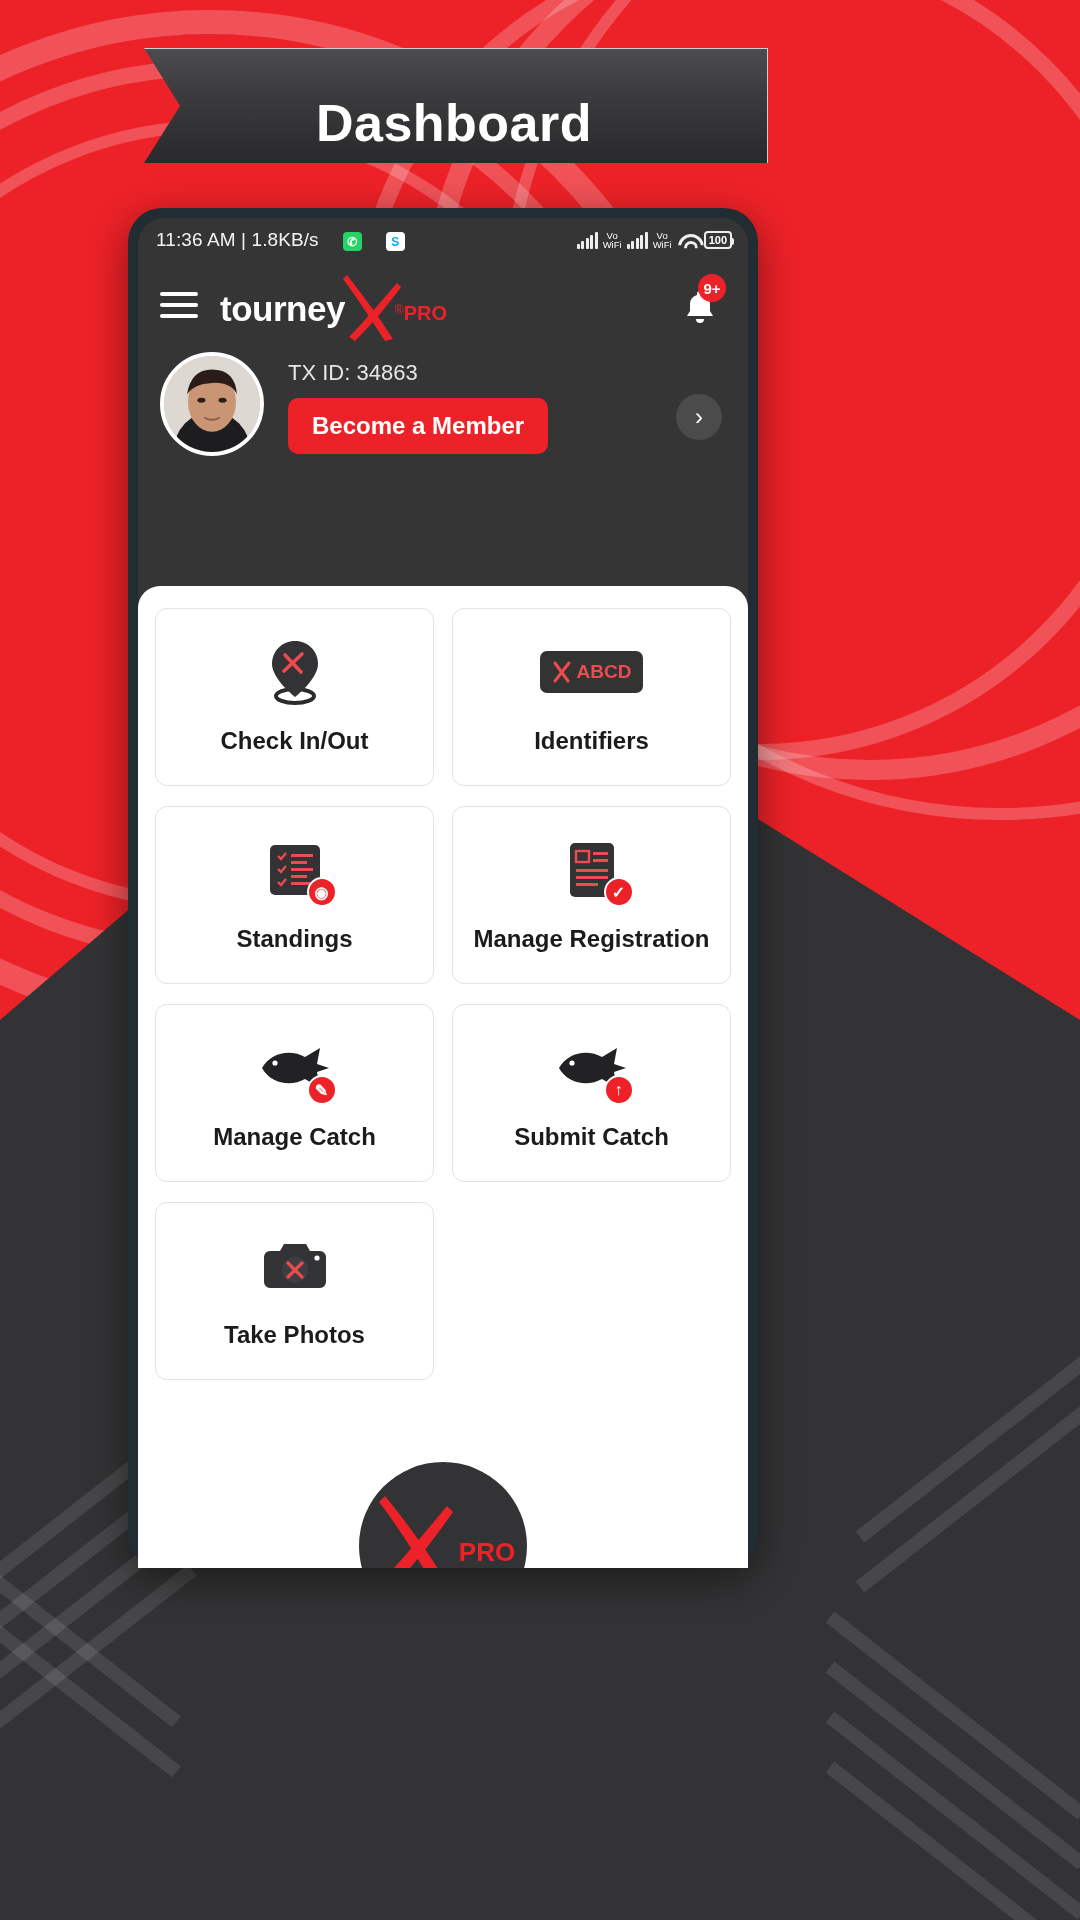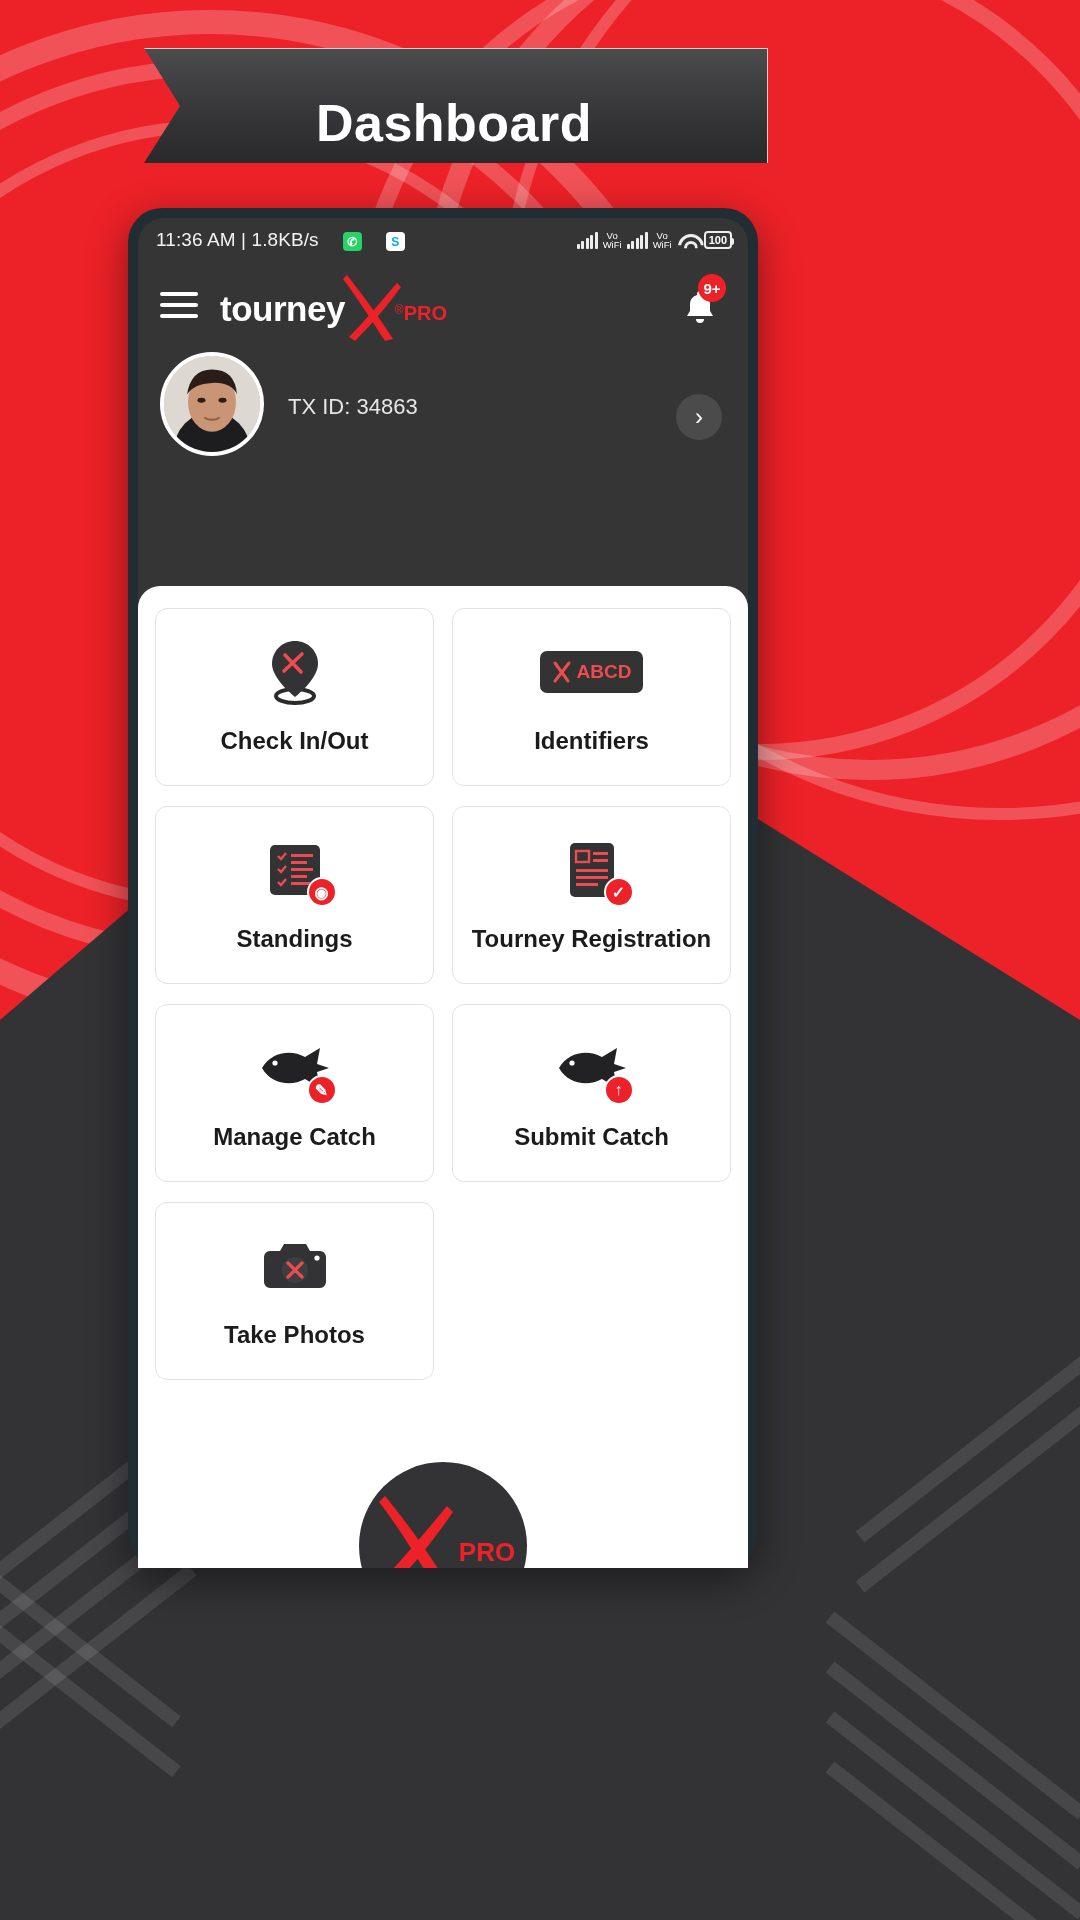--- a/index.html
+++ b/index.html
@@ -316,20 +316,21 @@
         <ellipse cx="50" cy="100" rx="40" ry="42" fill="#1d1d1f"></ellipse>
         <ellipse cx="50" cy="48" rx="25" ry="31" fill="#c99575"></ellipse>
         <path d="M24 40 q4 -26 26 -26 q24 0 26 26 q-6 -13 -26 -12 q-19 1 -26 12z" fill="#2a1d17"></path>
         <ellipse cx="39" cy="46" rx="4.2" ry="2.6" fill="#2b1d15"></ellipse>
         <ellipse cx="61" cy="46" rx="4.2" ry="2.6" fill="#2b1d15"></ellipse>
         <path d="M42 64 q8 5 16 0" stroke="#8c5c44" stroke-width="2" fill="none"></path>
       </svg>
     </div>
     <div class="pinfo">
       <div class="pid">TX ID: 34863</div>
+      <button class="member-btn">Become a Member</button>
     </div>
     <div class="chevron">›</div>
   </div>
 
   <div class="panel">
     <div class="grid">
 
       <div class="tile">
         <div class="tile-icon">
           <svg width="60" height="66" viewBox="0 0 60 66">
@@ -377,21 +378,21 @@
             <rect x="5" y="3" width="44" height="54" rx="5" fill="#333335"></rect>
             <rect x="11" y="11" width="13" height="11" fill="none" stroke="#ED4B4F" stroke-width="2.4"></rect>
             <rect x="28" y="12" width="15" height="3" fill="#ED4B4F"></rect>
             <rect x="28" y="19" width="15" height="3" fill="#ED4B4F"></rect>
             <rect x="11" y="29" width="32" height="3" fill="#ED4B4F"></rect>
             <rect x="11" y="36" width="32" height="3" fill="#ED4B4F"></rect>
             <rect x="11" y="43" width="22" height="3" fill="#ED4B4F"></rect>
           </svg>
           <span class="mini-badge">✓</span>
         </div>
-        <div class="tile-label">Tourney Registration</div>
+        <div class="tile-label">Manage Registration</div>
       </div>
 
       <div class="tile">
         <div class="tile-icon">
           <svg width="76" height="46" viewBox="0 0 76 46">
             <path d="M5 23 C14 7 34 4 48 12 L63 3 L60 19 L72 23 L60 27 L63 43 L48 34 C34 42 14 39 5 23z" fill="#222224"></path>
             <circle cx="18" cy="18" r="2.6" fill="#fff"></circle>
           </svg>
           <span class="mini-badge">✎</span>
         </div>

